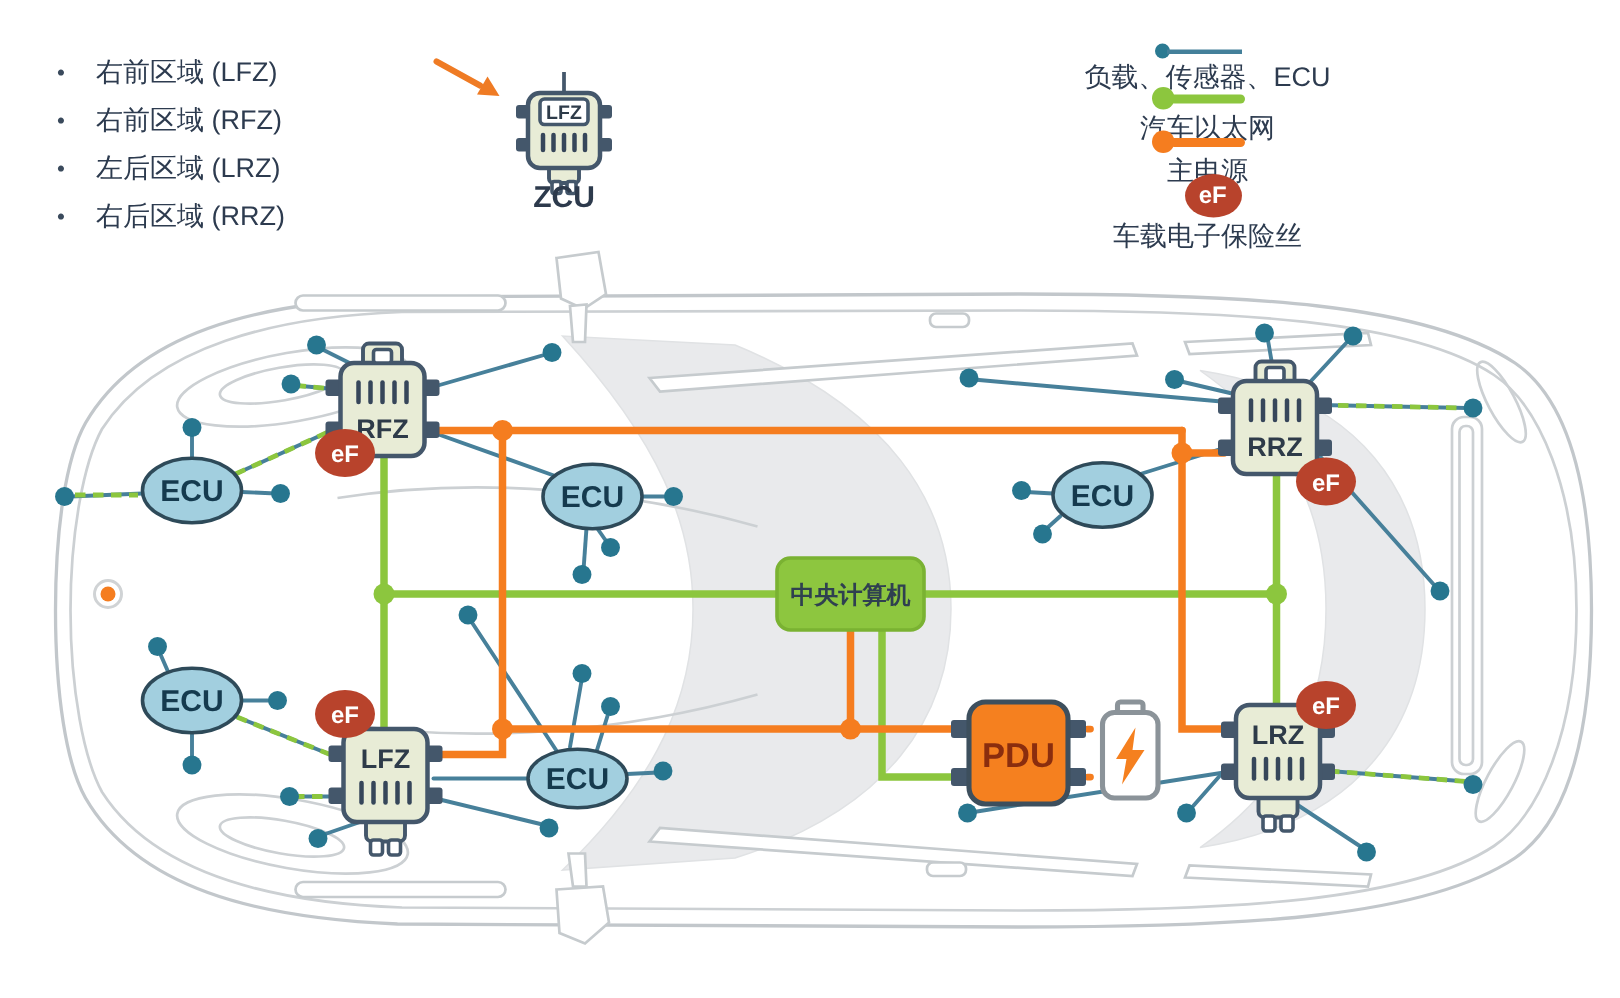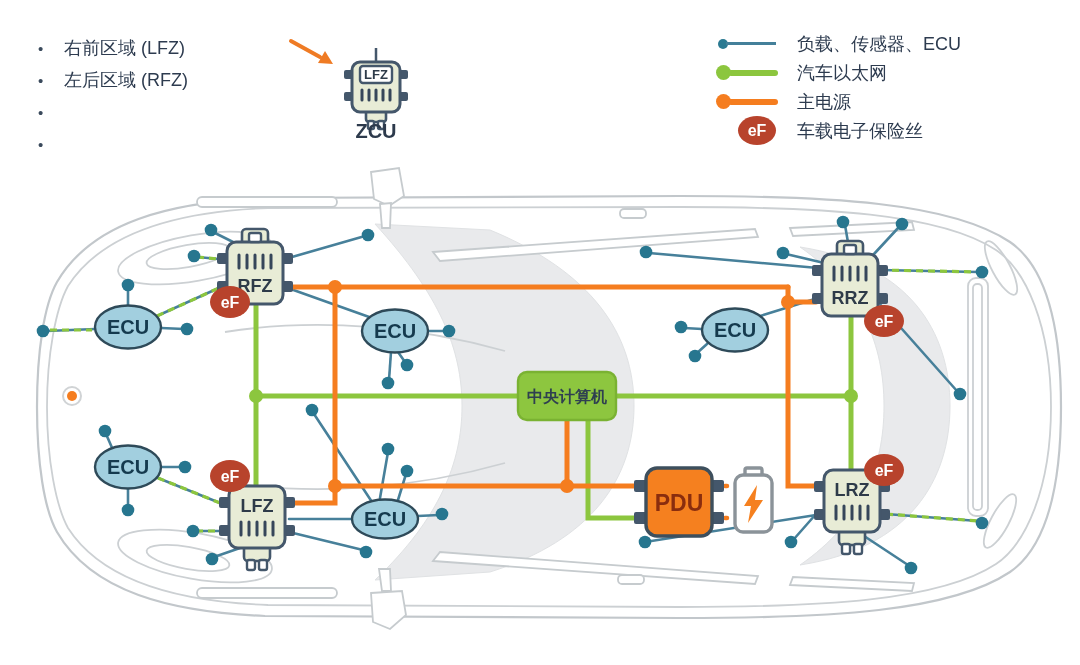--- a/index.html
+++ b/index.html
@@ -38,21 +38,21 @@
   .arrow{stroke:#ef7b24;stroke-width:4;stroke-linecap:round;}
   .arrowhead{fill:#ef7b24;}
   .zcu-cap{font:700 20px "Liberation Sans",sans-serif;fill:#2d3a4c;text-anchor:middle;}
   .zcu-lab{font:700 13px "Liberation Sans",sans-serif;fill:#2e3b49;text-anchor:middle;}
 
   
   .zones-list{position:absolute;left:38px;top:32px;}
   .zl-row{display:flex;align-items:center;height:32px;font-size:18px;color:#2d3b4f;}
   .zl-bullet{width:26px;color:#3a4a5c;font-size:15px;line-height:1;}
   .legend{position:absolute;left:710px;top:29px;}
-  .lg-row{display:flex;align-items:center;height:29px;}
+  .lg-row{display:flex;align-items:center;height:29px;flex-direction:column;}
   .lg-swatch{width:74px;display:flex;align-items:center;}
   .dot-sm{width:10px;height:10px;border-radius:50%;background:#2b7a92;margin-left:8px;}
   .ln-thin{height:3px;width:50px;background:#44809a;margin-left:-2px;}
   .dot-lg{width:15px;height:15px;border-radius:50%;margin-left:6px;}
   .ln-thick{height:6px;width:50px;border-radius:3px;margin-left:-3px;}
   .orange{background:#f57d1f;}
   .green{background:#8cc63e;}
   .fuse-pill{width:38px;height:29px;border-radius:50%;background:#b8432c;color:#fff;
              font-weight:bold;font-size:16px;display:flex;align-items:center;
              justify-content:center;margin-left:28px;}
@@ -368,27 +368,29 @@
   </g>
 </svg>
 
   <div class="zones-list">
     <div class="zl-row">
       <span class="zl-bullet">•</span>
       <span>右前区域 (LFZ)</span>
     </div>
     <div class="zl-row">
       <span class="zl-bullet">•</span>
-      <span>左后区域 (RFZ)</span>
+      <span>右前区域 (RFZ)</span>
     </div>
     <div class="zl-row">
       <span class="zl-bullet">•</span>
+      <span>左后区域 (LRZ)</span>
     </div>
     <div class="zl-row">
       <span class="zl-bullet">•</span>
+      <span>右后区域 (RRZ)</span>
     </div>
   </div>
 
   <div class="legend">
     <div class="lg-row">
       <span class="lg-swatch">
         <i class="dot-sm"></i>
         <i class="ln-thin"></i>
       </span>
       <span class="lg-label">负载、传感器、ECU</span>

